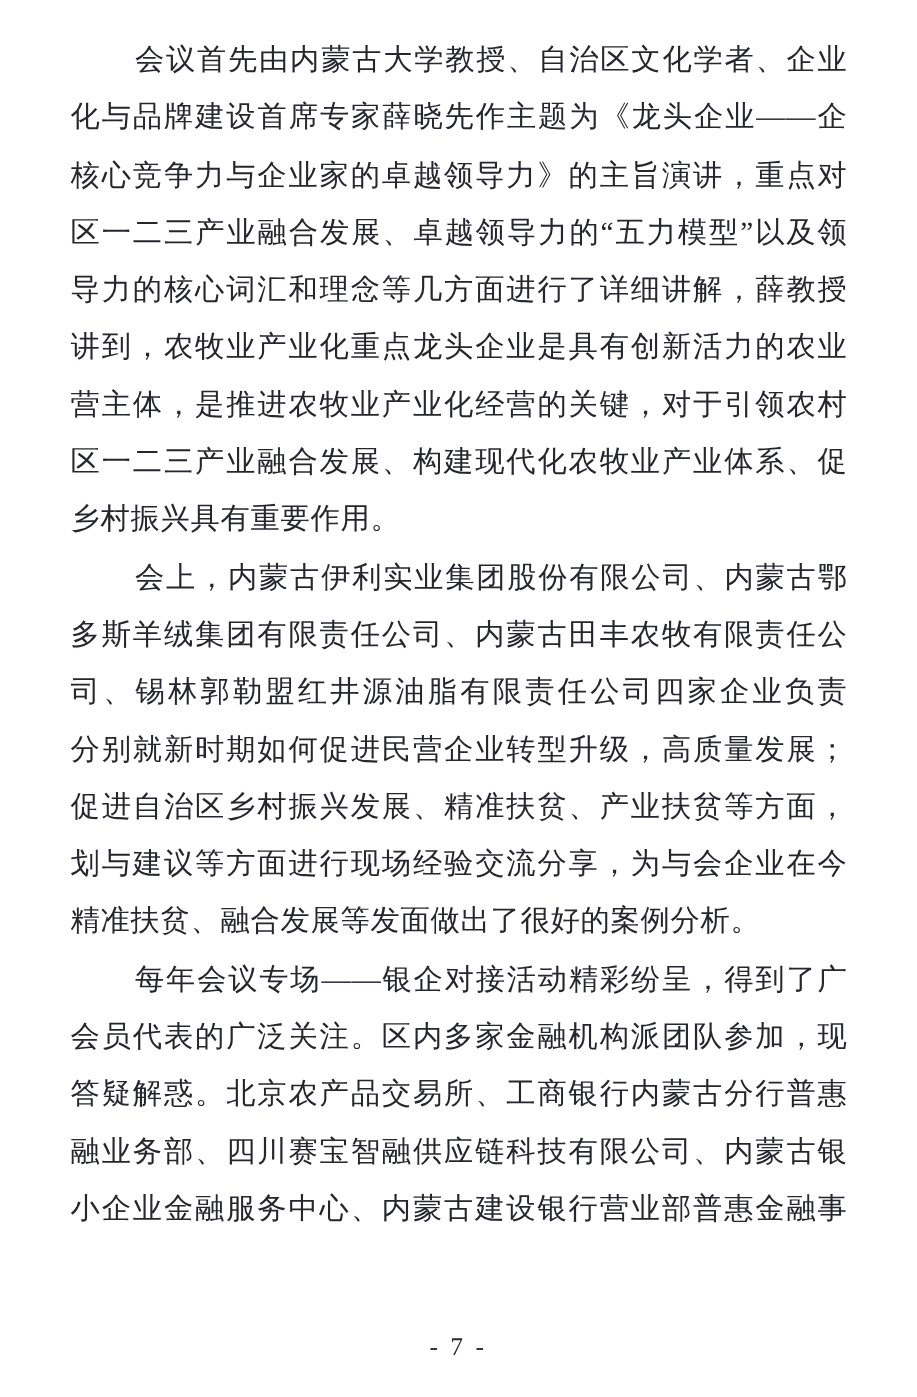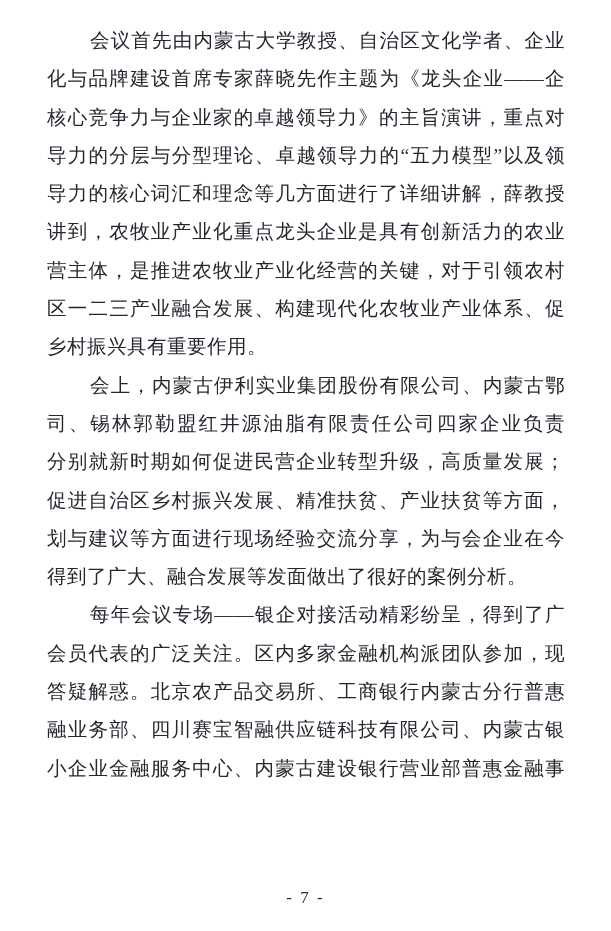--- a/index.html
+++ b/index.html
@@ -43,20 +43,21 @@
     -moz-text-align-last: justify;
     white-space: normal;
     overflow: hidden;
   }
   .line.indent {
     text-indent: 43px;
   }
   .line.short {
     text-align: right;
     text-align-last: left;
+    font-family: Liberation Mono, monospace;
     -moz-text-align-last: left;
   }
   .page-number {
     position: absolute;
     left: 0;
     top: 888px;
     width: 611px;
     text-align: center;
     font-size: 17px;
     letter-spacing: 2px;
@@ -67,35 +68,36 @@
 <body>
 
 <div class="page">
 
   <div class="content">
 
     <div class="para">
       <div class="line indent">会议首先由内蒙古大学教授、自治区文化学者、企业文</div>
       <div class="line">化与品牌建设首席专家薛晓先作主题为《龙头企业——企业</div>
       <div class="line">核心竞争力与企业家的卓越领导力》的主旨演讲，重点对领</div>
-      <div class="line">导力的分层与分型理论、卓越领导力的“五力模型”以及领</div>
+      <div class="line">区一二三产业融合发展、卓越领导力的“五力模型”以及领</div>
       <div class="line">导力的核心词汇和理念等几方面进行了详细讲解，薛教授还</div>
       <div class="line">讲到，农牧业产业化重点龙头企业是具有创新活力的农业经</div>
       <div class="line">营主体，是推进农牧业产业化经营的关键，对于引领农村牧</div>
       <div class="line">区一二三产业融合发展、构建现代化农牧业产业体系、促进</div>
       <div class="line short">乡村振兴具有重要作用。</div>
     </div>
 
     <div class="para">
       <div class="line indent">会上，内蒙古伊利实业集团股份有限公司、内蒙古鄂尔</div>
+      <div class="line">多斯羊绒集团有限责任公司、内蒙古田丰农牧有限责任公</div>
       <div class="line">司、锡林郭勒盟红井源油脂有限责任公司四家企业负责人，</div>
       <div class="line">分别就新时期如何促进民营企业转型升级，高质量发展；在</div>
       <div class="line">促进自治区乡村振兴发展、精准扶贫、产业扶贫等方面，龙</div>
       <div class="line">划与建议等方面进行现场经验交流分享，为与会企业在今后</div>
-      <div class="line short">得到了广大、融合发展等发面做出了很好的案例分析。</div>
+      <div class="line short">精准扶贫、融合发展等发面做出了很好的案例分析。</div>
     </div>
 
     <div class="para">
       <div class="line indent">每年会议专场——银企对接活动精彩纷呈，得到了广大</div>
       <div class="line">会员代表的广泛关注。区内多家金融机构派团队参加，现场</div>
       <div class="line">答疑解惑。北京农产品交易所、工商银行内蒙古分行普惠金</div>
       <div class="line">融业务部、四川赛宝智融供应链科技有限公司、内蒙古银行</div>
       <div class="line">小企业金融服务中心、内蒙古建设银行营业部普惠金融事业</div>
     </div>
 

